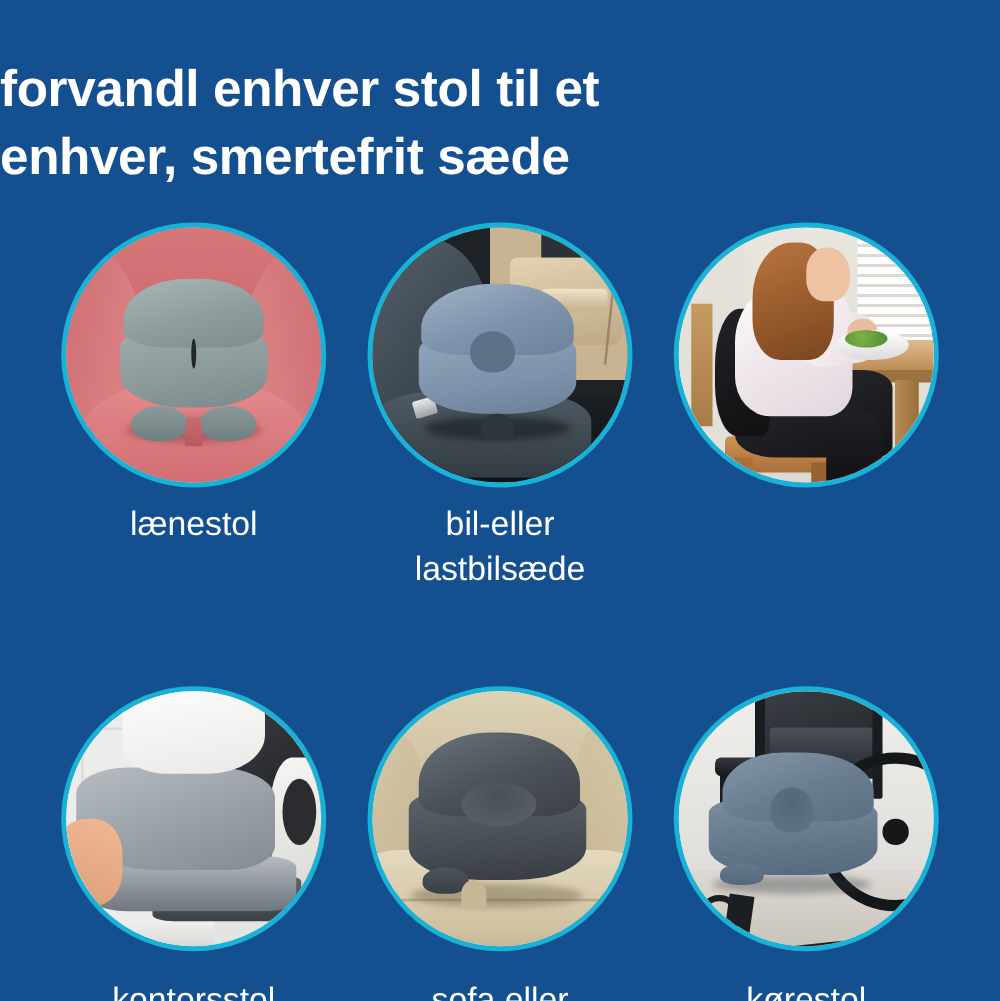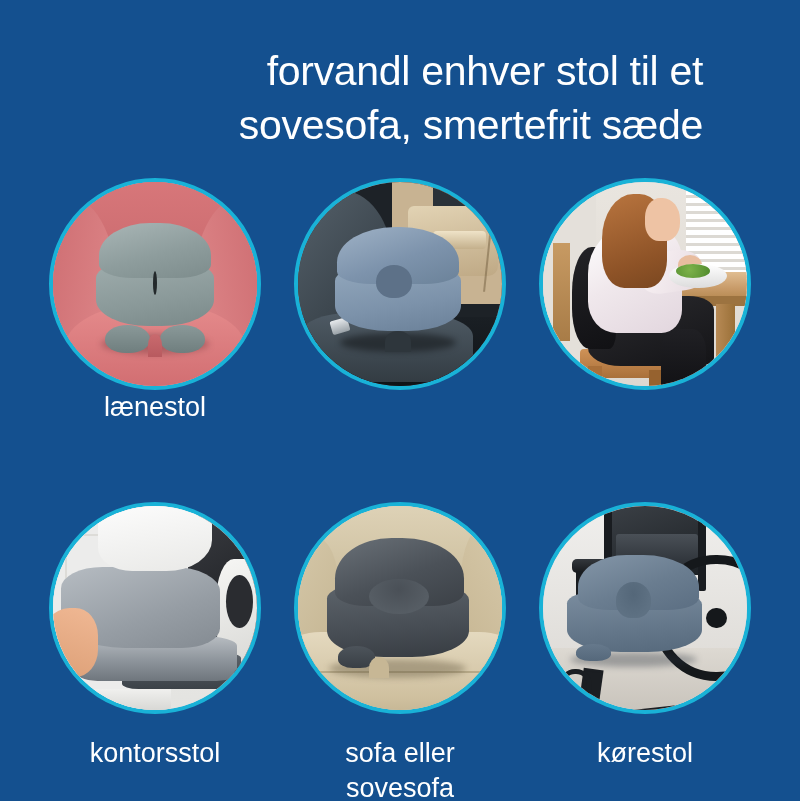--- a/index.html
+++ b/index.html
@@ -16,23 +16,23 @@
     width: 800px; height: 801px;
     background: #14508f;
     box-sizing: border-box;
   }
 
   
   .headline {
     position: absolute;
     left: 0; top: 44px;
     width: 703px;
-    text-align: right;
+    text-align: left;
     color: #ffffff;
-    font-weight: normal;
+    font-weight: bold;
     font-size: 41px;
     line-height: 1.32;
     letter-spacing: -0.3px;
     font-family: "Liberation Sans", sans-serif;
   }
   .headline .hl-line { display: block; white-space: nowrap; }
 
   
   .grid {
     position: absolute;
@@ -62,20 +62,21 @@
     box-sizing: border-box;
     overflow: hidden;
     background: #cfd6dc;
   }
   .scene {
     position: absolute;
     inset: 0;
     overflow: hidden;
   }
   .label {
+    margin-top: 12px;
     color: #ffffff;
     font-size: 27px;
     line-height: 1.32;
     text-align: center;
     font-weight: normal;
     font-family: "Liberation Sans", sans-serif;
     white-space: pre-line;
   }
   .row2 { margin-top: 76px; }
   .row2 .label { margin-top: 22px; }
@@ -200,21 +201,21 @@
   .c6-notch { position:absolute; left:6%; bottom:0%; width:26%; height:16%; border-radius:50% 50% 40% 40%; background: linear-gradient(180deg,#66798c,#55687b); }
   .c6-shadow { position:absolute; left:2%; bottom:-6%; width:94%; height:14%; border-radius:50%; background:rgba(40,50,60,0.35); filter:blur(3px); }
 </style>
 </head>
 <body>
 
 <div class="poster" style="background: rgb(20, 80, 143);">
 
   <div class="headline" style="color: rgb(255, 255, 255);">
     <span class="hl-line">forvandl enhver stol til et</span>
-    <span class="hl-line">sovesofa, smertefrit sæde</span>
+    <span class="hl-line">enhver, smertefrit sæde</span>
   </div>
 
   <div class="grid">
 
     <div class="row row1">
 
       <div class="cell">
         <div class="circle-wrap">
           <div class="circle" style="border-color: rgb(25, 178, 215);">
             <div class="scene">
@@ -255,20 +256,21 @@
               <div class="cushion2">
                 <div class="c2-shadow"></div>
                 <div class="c2-mid"></div>
                 <div class="c2-top"></div>
                 <div class="c2-hole"></div>
                 <div class="c2-notch"></div>
               </div>
             </div>
           </div>
         </div>
+        <div class="label" style="color: rgb(255, 255, 255);">bil-eller lastbilsæde</div>
       </div>
 
       <div class="cell">
         <div class="circle-wrap">
           <div class="circle" style="border-color: rgb(25, 178, 215);">
             <div class="scene">
               <div class="s3-bg"></div>
               <div class="s3-wallpanel"></div>
               <div class="s3-blind"></div>
               <div class="s3-woodtrim"></div>

